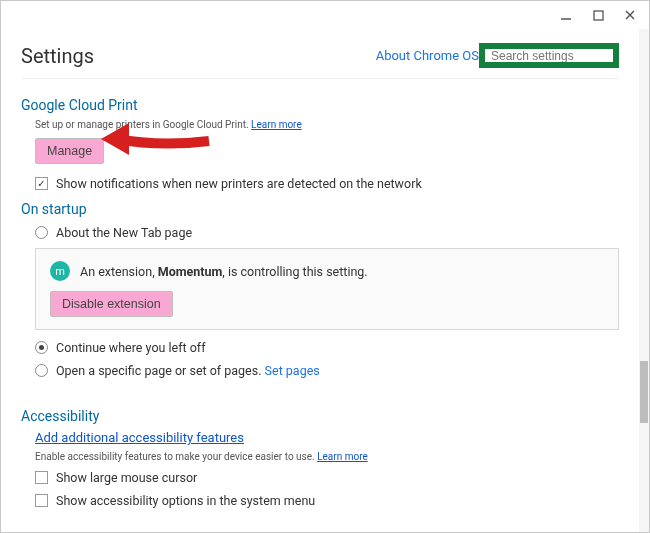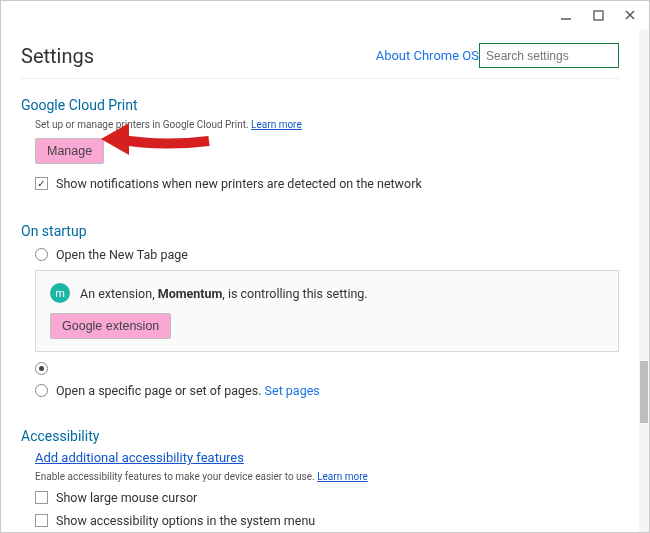--- a/index.html
+++ b/index.html
@@ -72,21 +72,21 @@
     display: flex;
     align-items: center;
     gap: 0;
   }
   .darklink { color: #1155cc; text-decoration: underline; }
   .darklink.nounder { text-decoration: none; }
   .about { color: #1a73e8; font-size: 13px; }
   .search {
     width: 140px;
     height: 25px;
-    border: 1px solid #15803d;
+    border: 6px solid #15803d;
     padding: 2px 6px;
     font-size: 12px;
     color: #888;
     outline: none;
   }
   .section-head {
     font-size: 14px;
     color: #0369a1;
     margin: 18px 0 6px 0;
   }
@@ -189,41 +189,42 @@
     <span>Set up or manage printers in Google Cloud Print. </span><span class="darklink">Learn more</span>
   </div>
   <div class="indent" style="margin-bottom:12px;">
     <button class="btn">Manage</button>
   </div>
   <div class="row indent">
     <span class="cb">✓</span>
     <span>Show notifications when new printers are detected on the network</span>
   </div>
 
-  <div class="section-head" style="margin-top:32px;">On startup</div>
+  <div class="section-head" style="margin-top:10px;">On startup</div>
 
   <div class="row indent">
     <span class="radio"></span>
-    <span>Open the New Tab page</span>
+    <span>About the New Tab page</span>
   </div>
 
   <div class="ext-box">
     <div class="ext-row">
       <span class="ext-icon">m</span>
       <span>
         <span>An extension, </span><b>Momentum</b><span>, is controlling this setting.</span>
       </span>
     </div>
-    <button class="btn">Google extension</button>
+    <button class="btn">Disable extension</button>
   </div>
 
   <div class="row indent">
     <span class="radio selected">
         <span class="dot"></span>
       </span>
+    <span>Continue where you left off</span>
   </div>
 
   <div class="row indent">
     <span class="radio"></span>
     <span>
       <span>Open a specific page or set of pages. </span><span class="darklink nounder" style="color:#1a73e8;">Set pages</span>
     </span>
   </div>
 
   <div class="section-head" style="margin-top:30px;">Accessibility</div>

